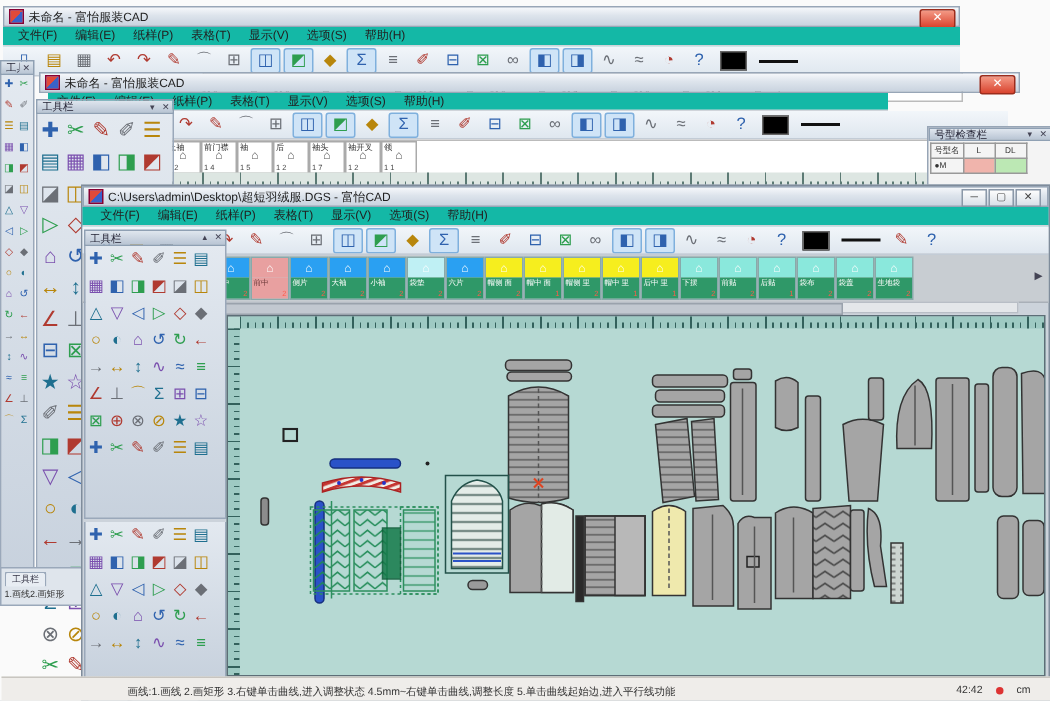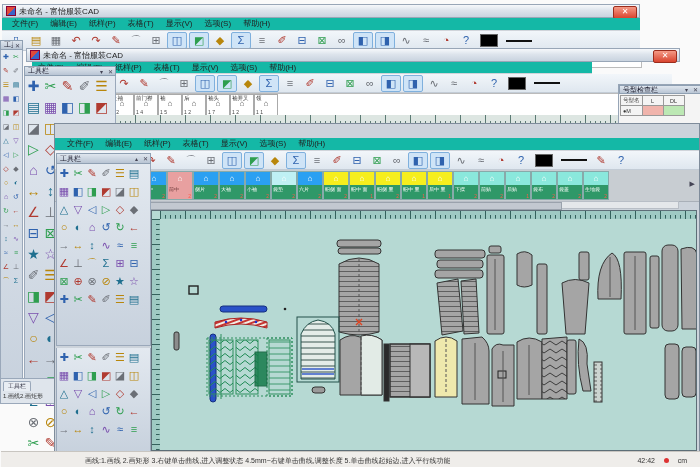--- a/index.html
+++ b/index.html
@@ -396,20 +396,29 @@
       <tr>
         <td><span>●</span><span>M</span></td>
         <td style="background:#f0b4ac"></td>
         <td style="background:#bce8b4"></td>
       </tr>
     </tbody>
       </table>
   </div>
 
   <div class="abs" style="left:54px;top:123px;width:646px;height:344px;z-index:5;background:#ccd3db;border:1px solid #7f8c9b;box-sizing:border-box">
+    <div class="cap" style="position:absolute;left:0;top:0;width:100%;height:14px">
+      <span class="appico"></span>
+      <span class="ttl" style="max-width:500px">C:\Users\admin\Desktop\超短羽绒服.DGS - 富怡CAD</span>
+      <span style="position:absolute;right:4px;top:1px;display:flex">
+        <span class="capbtn">─</span>
+        <span class="capbtn">▢</span>
+        <span class="capbtn">✕</span>
+      </span>
+    </div>
     <div class="menubar" style="position:absolute;left:0;top:14px;width:100%;height:13px;padding-left:6px">
         <span class="mi">文件(F)</span>
         <span class="mi">编辑(E)</span>
         <span class="mi">纸样(P)</span>
         <span class="mi">表格(T)</span>
         <span class="mi">显示(V)</span>
         <span class="mi">选项(S)</span>
         <span class="mi">帮助(H)</span>
       </div>
     <div class="toolbar" style="position:absolute;left:0;top:27px;width:100%;height:19px;padding-left:6px">

